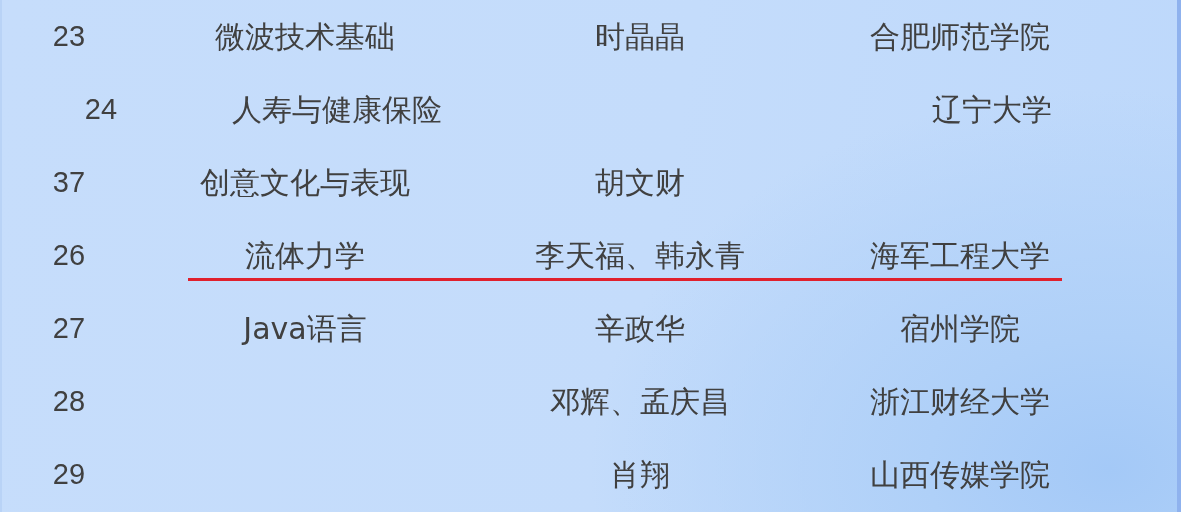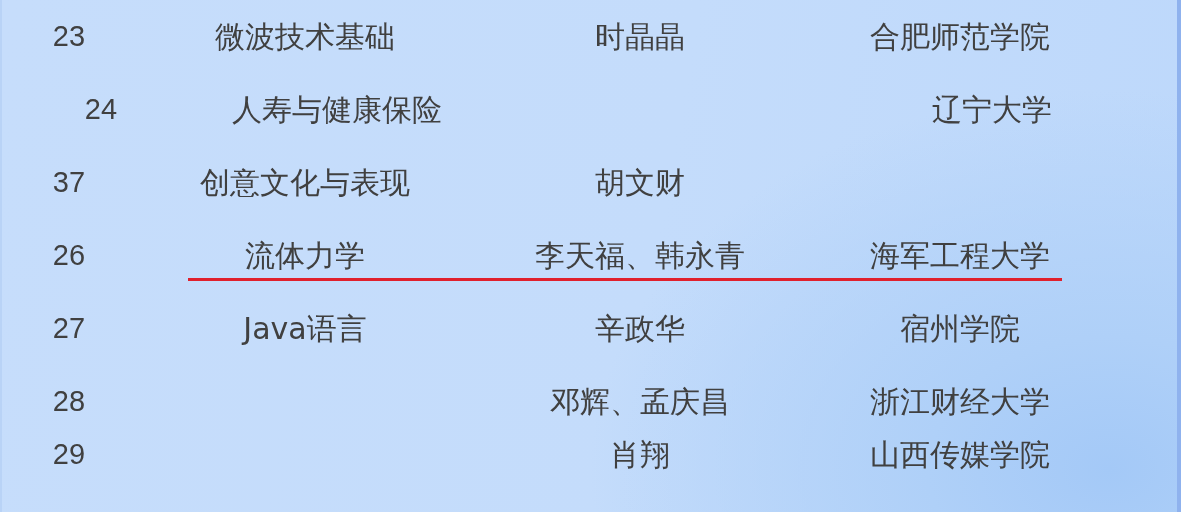--- a/index.html
+++ b/index.html
@@ -53,20 +53,20 @@
     <span class="cell num">27</span>
     <span class="cell course">Java语言</span>
     <span class="cell teacher">辛政华</span>
     <span class="cell school">宿州学院</span>
   </div>
   <div class="row" style="top:365px;">
     <span class="cell num">28</span>
     <span class="cell teacher">邓辉、孟庆昌</span>
     <span class="cell school">浙江财经大学</span>
   </div>
-  <div class="row" style="top:418px;">
+  <div class="row" style="top:438px;">
     <span class="cell num">29</span>
     <span class="cell teacher">肖翔</span>
     <span class="cell school">山西传媒学院</span>
   </div>
 
   <div class="underline" style="top:278px;"></div>
 </div>
 
 </body></html>

